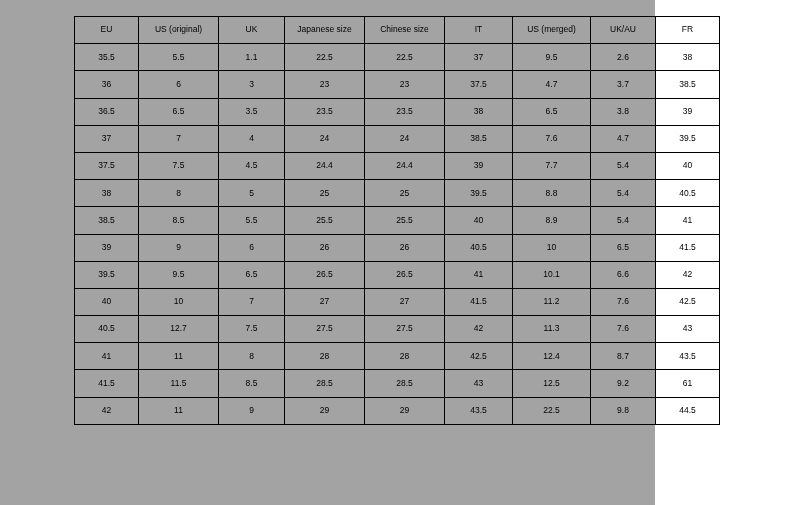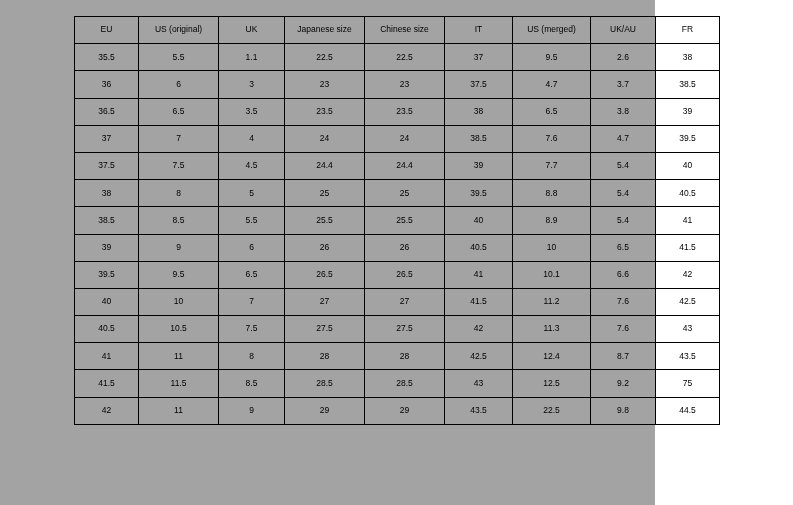--- a/index.html
+++ b/index.html
@@ -193,21 +193,21 @@
             <td>7</td>
             <td>27</td>
             <td>27</td>
             <td>41.5</td>
             <td>11.2</td>
             <td>7.6</td>
             <td>42.5</td>
           </tr>
           <tr>
             <td>40.5</td>
-            <td>10.5</td>
+            <td>12.7</td>
             <td>7.5</td>
             <td>27.5</td>
             <td>27.5</td>
             <td>42</td>
             <td>11.3</td>
             <td>7.6</td>
             <td>43</td>
           </tr>
           <tr>
             <td>41</td>
@@ -222,21 +222,21 @@
           </tr>
           <tr>
             <td>41.5</td>
             <td>11.5</td>
             <td>8.5</td>
             <td>28.5</td>
             <td>28.5</td>
             <td>43</td>
             <td>12.5</td>
             <td>9.2</td>
-            <td>75</td>
+            <td>61</td>
           </tr>
           <tr>
             <td>42</td>
             <td>11</td>
             <td>9</td>
             <td>29</td>
             <td>29</td>
             <td>43.5</td>
             <td>22.5</td>
             <td>9.8</td>

